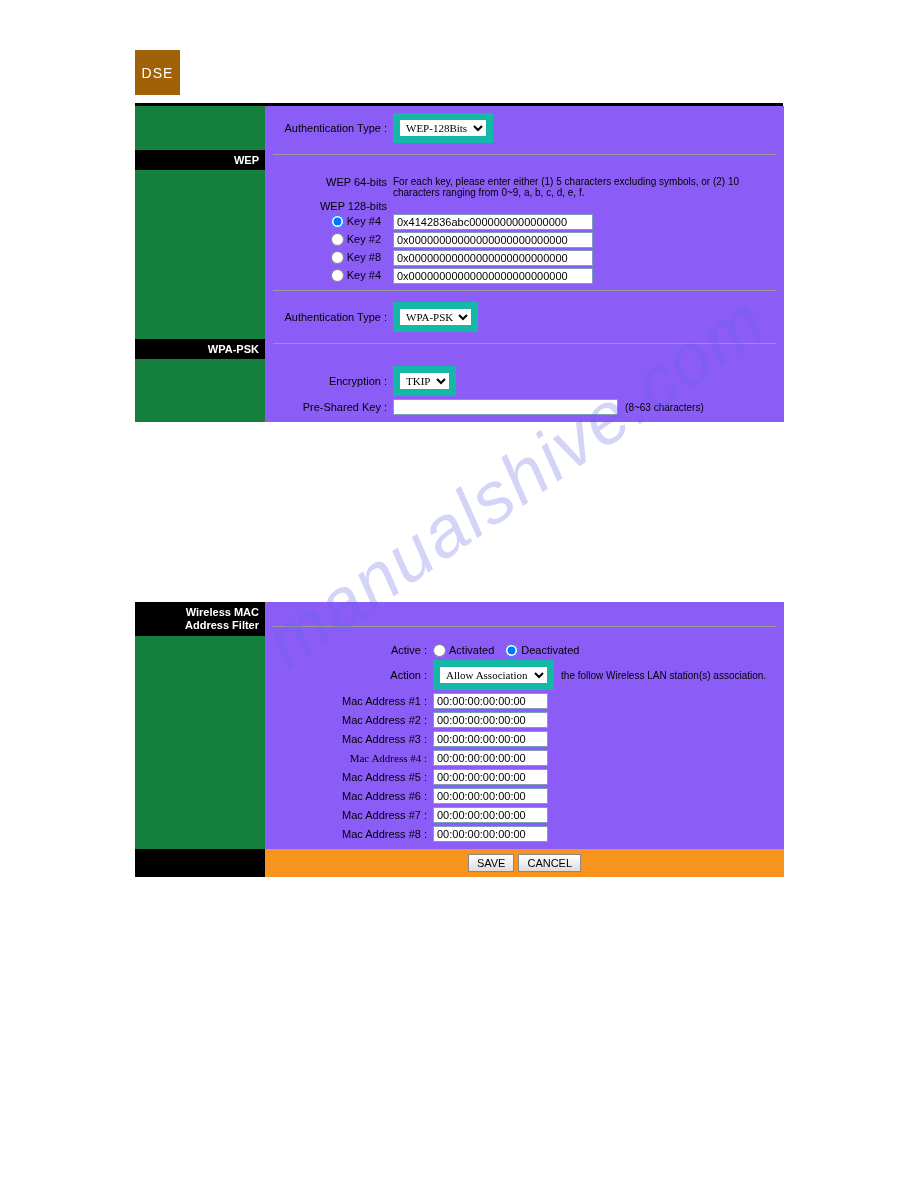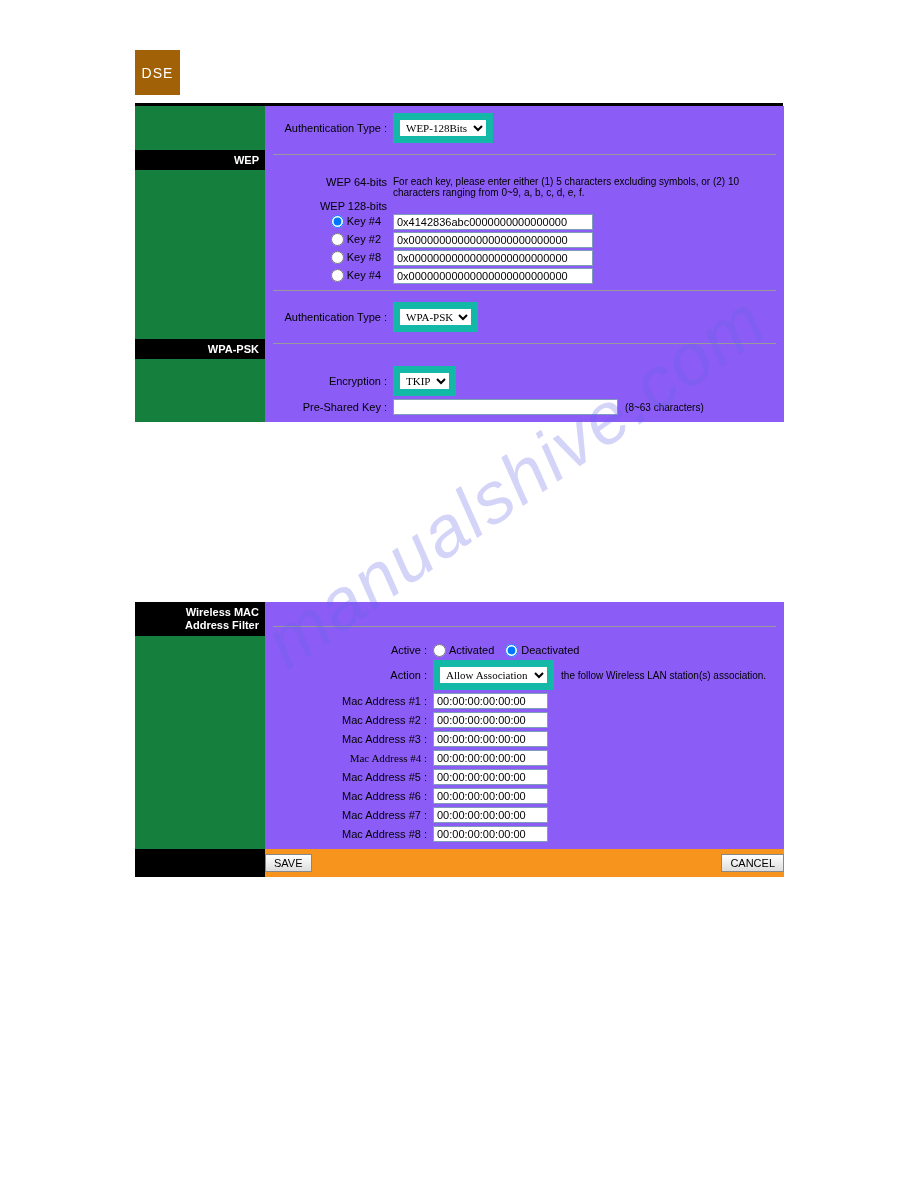--- a/index.html
+++ b/index.html
@@ -121,21 +121,21 @@
       width: 130px;
       background: #000;
       height: 28px;
     }
     .footer-right {
       flex: 1;
       background: #f7941e;
       height: 28px;
       display: flex;
       align-items: center;
-      justify-content: space-between;
+      justify-content: center;
       gap: 4px;
     }
     .footer-right button {
       font-size: 11px;
       padding: 2px 8px;
       border: 1px solid #888;
       background: linear-gradient(#fff, #ddd);
       cursor: pointer;
     }
     .spacer-block {

